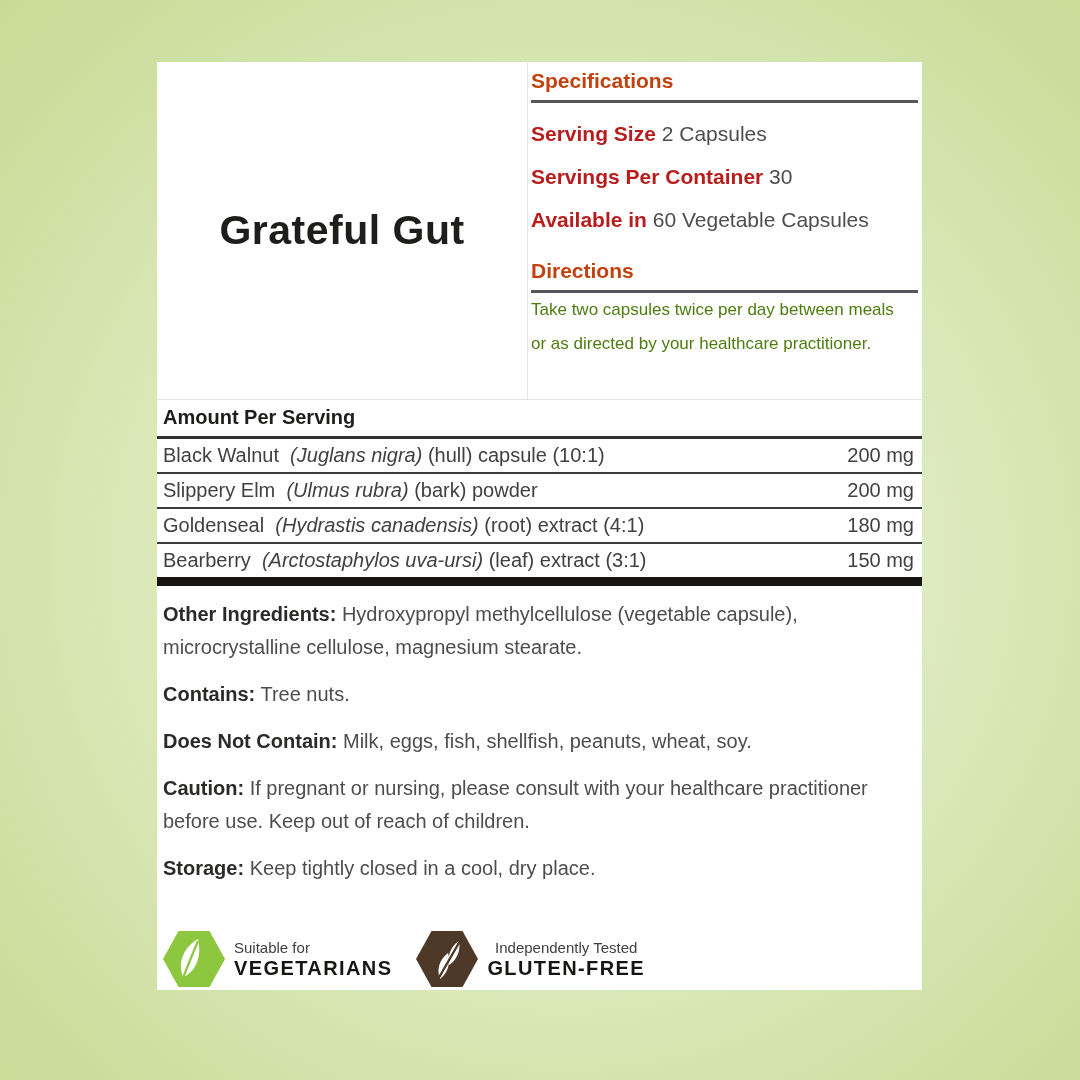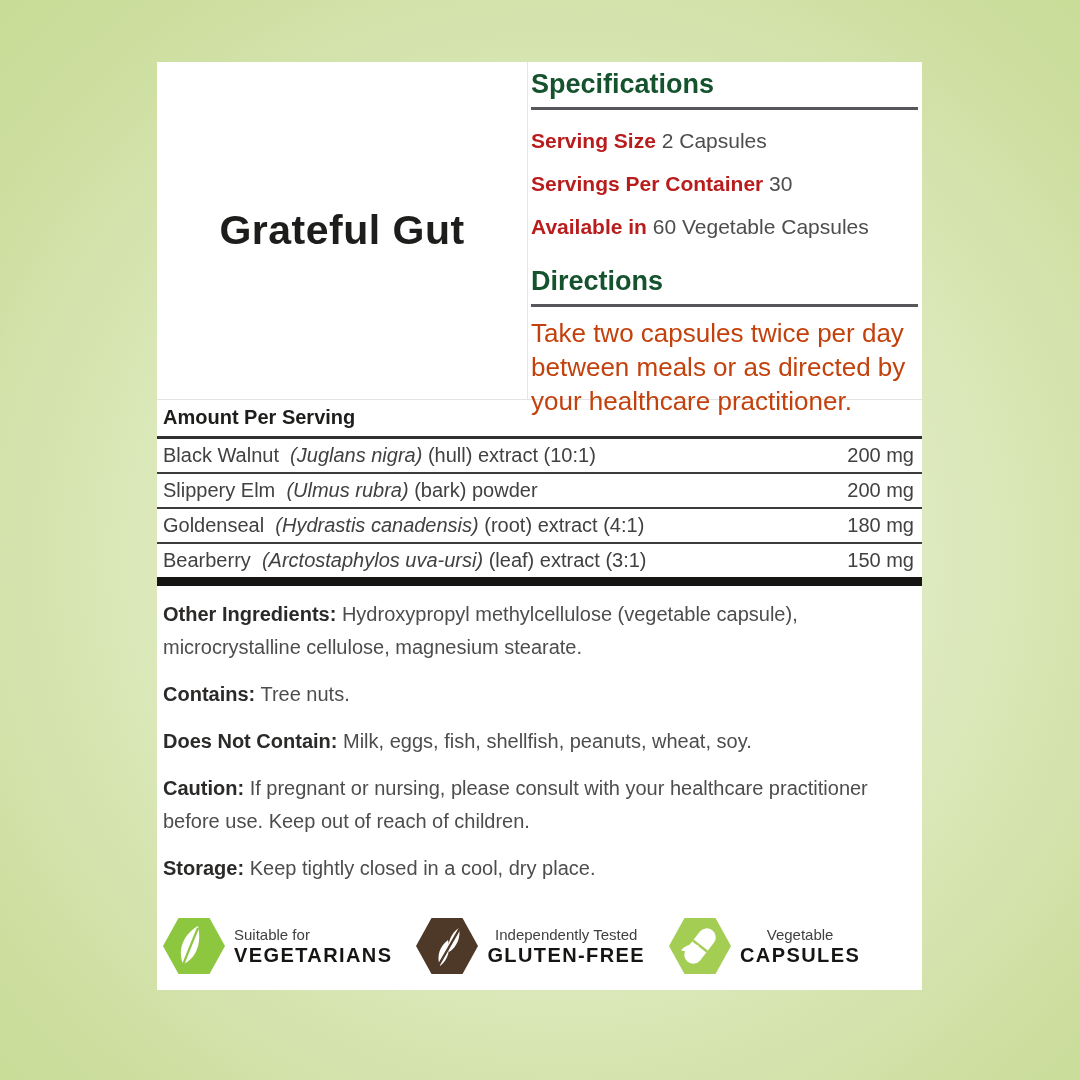--- a/index.html
+++ b/index.html
@@ -12,47 +12,47 @@
   .card{
     position:absolute;left:157px;top:62px;width:765px;height:928px;
     background:#ffffff;box-sizing:border-box;
   }
   
   .top{display:flex;height:338px;border-bottom:1px solid #e3e3e3;box-sizing:border-box;}
   .title-pane{width:370px;display:flex;align-items:center;justify-content:center;}
   .product-title{font-size:41px;font-weight:bold;color:#1d1d1b;letter-spacing:0.5px;text-align:center;}
   .specs-pane{flex:1;border-left:1px solid #e6e6e6;padding:2px 4px 0 3px;box-sizing:border-box;}
   .sec-heading{
-    font-size:27px;font-weight:bold;color:#14532d;
+    font-size:21px;font-weight:bold;color:#c2410c;
     padding:5px 0 7px 0;border-bottom:3px solid #55575a;
   }
   .spec-row{font-size:21px;color:#4d4d4f;margin-top:19px;}
   .spec-row b{color:#b91c1c;}
   .directions-heading{margin-top:22px;}
-  .directions-text{font-size:26px;color:#c2410c;line-height:34px;margin-top:9px;padding-right:8px;}
+  .directions-text{font-size:17px;color:#4d7c0f;line-height:34px;padding-right:8px;}
   
   .aps-heading{
     font-size:20px;font-weight:bold;color:#1d1d1b;
     padding:6px 16px 7px 6px;border-bottom:3px solid #303032;
   }
   .ing-row{
     display:flex;justify-content:space-between;align-items:center;
     height:33px;border-bottom:2px solid #3c3c3e;
     padding:0 8px 0 6px;font-size:20px;color:#414042;box-sizing:content-box;
   }
   .ing-row:last-of-type{border-bottom:none;border-radius:16px;}
   .ing-left i{font-style:italic;}
   .ing-amount{white-space:nowrap;}
   .table-end-bar{height:9px;background:#161513;}
   
   .notes{padding:12px 10px 0 6px;}
   .note{font-size:20px;color:#4d4d4f;line-height:33px;margin:0 0 14px 0;}
   .note b{color:#2b2a29;}
   
-  .badges{position:absolute;left:6px;bottom:16px;display:flex;align-items:center;}
+  .badges{position:absolute;left:6px;bottom:3px;display:flex;align-items:center;}
   .badge{display:flex;align-items:center;gap:9px;}
   .badge + .badge{margin-left:24px;text-align:center;}
   .hex-icon{width:62px;height:56px;display:block;}
   .badge-text{display:flex;flex-direction:column;justify-content:center;}
   .badge-top{font-size:15px;color:#3f3f41;line-height:19px;}
   .badge-bottom{font-size:20px;font-weight:800;color:#161513;letter-spacing:1.4px;line-height:23px;}
 </style>
 </head>
 <body>
 
@@ -73,21 +73,21 @@
 </div>
       <div class="sec-heading directions-heading">Directions</div>
       <div class="directions-text">Take two capsules twice per day between meals or as directed by your healthcare practitioner.</div>
     </div>
   </div>
 
   <div class="aps-heading">Amount Per Serving</div>
   <div id="ing-rows">
 
   <div class="ing-row">
-    <div class="ing-left"><span>Black Walnut</span>&nbsp; <i>(Juglans nigra)</i> <span>(hull) extract (10:1)</span></div>
+    <div class="ing-left"><span>Black Walnut</span>&nbsp; <i>(Juglans nigra)</i> <span>(hull) capsule (10:1)</span></div>
     <div class="ing-amount">200 mg</div>
   </div>
 
   <div class="ing-row">
     <div class="ing-left"><span>Slippery Elm</span>&nbsp; <i>(Ulmus rubra)</i> <span>(bark) powder</span></div>
     <div class="ing-amount">200 mg</div>
   </div>
 
   <div class="ing-row">
     <div class="ing-left"><span>Goldenseal</span>&nbsp; <i>(Hydrastis canadensis)</i> <span>(root) extract (4:1)</span></div>
@@ -136,30 +136,14 @@
             <path d="M33 34 C31 25 35 15 43 10 C45 19 41 29 33 34 Z" fill="#fff"></path>
             <path d="M21 50 C28 38 36 24 44 10" stroke="#4e3827" stroke-width="2.4" fill="none"></path>
           </svg>
         </span>
     <span class="badge-text">
       <span class="badge-top">Independently Tested</span>
       <span class="badge-bottom">GLUTEN-FREE</span>
     </span>
   </div>
 
-  <div class="badge">
-    <span class="hex-icon-wrap">
-          <svg class="hex-icon" viewBox="0 0 62 56">
-            <polygon points="15.5,0 46.5,0 62,28 46.5,56 15.5,56 0,28" fill="#a3cd53"></polygon>
-            <g transform="rotate(38 31 28)">
-              <rect x="22" y="8" width="18" height="40" rx="9" fill="#fff"></rect>
-              <line x1="22" y1="28" x2="40" y2="28" stroke="#a3cd53" stroke-width="2.4"></line>
-            </g>
-            <path d="M12 32 C18 26 25 25 30 28 C25 33 17 35 12 32 Z" fill="#fff"></path>
-          </svg>
-        </span>
-    <span class="badge-text">
-      <span class="badge-top">Vegetable</span>
-      <span class="badge-bottom">CAPSULES</span>
-    </span>
-  </div>
 </div>
 </div>
 
 </body></html>

